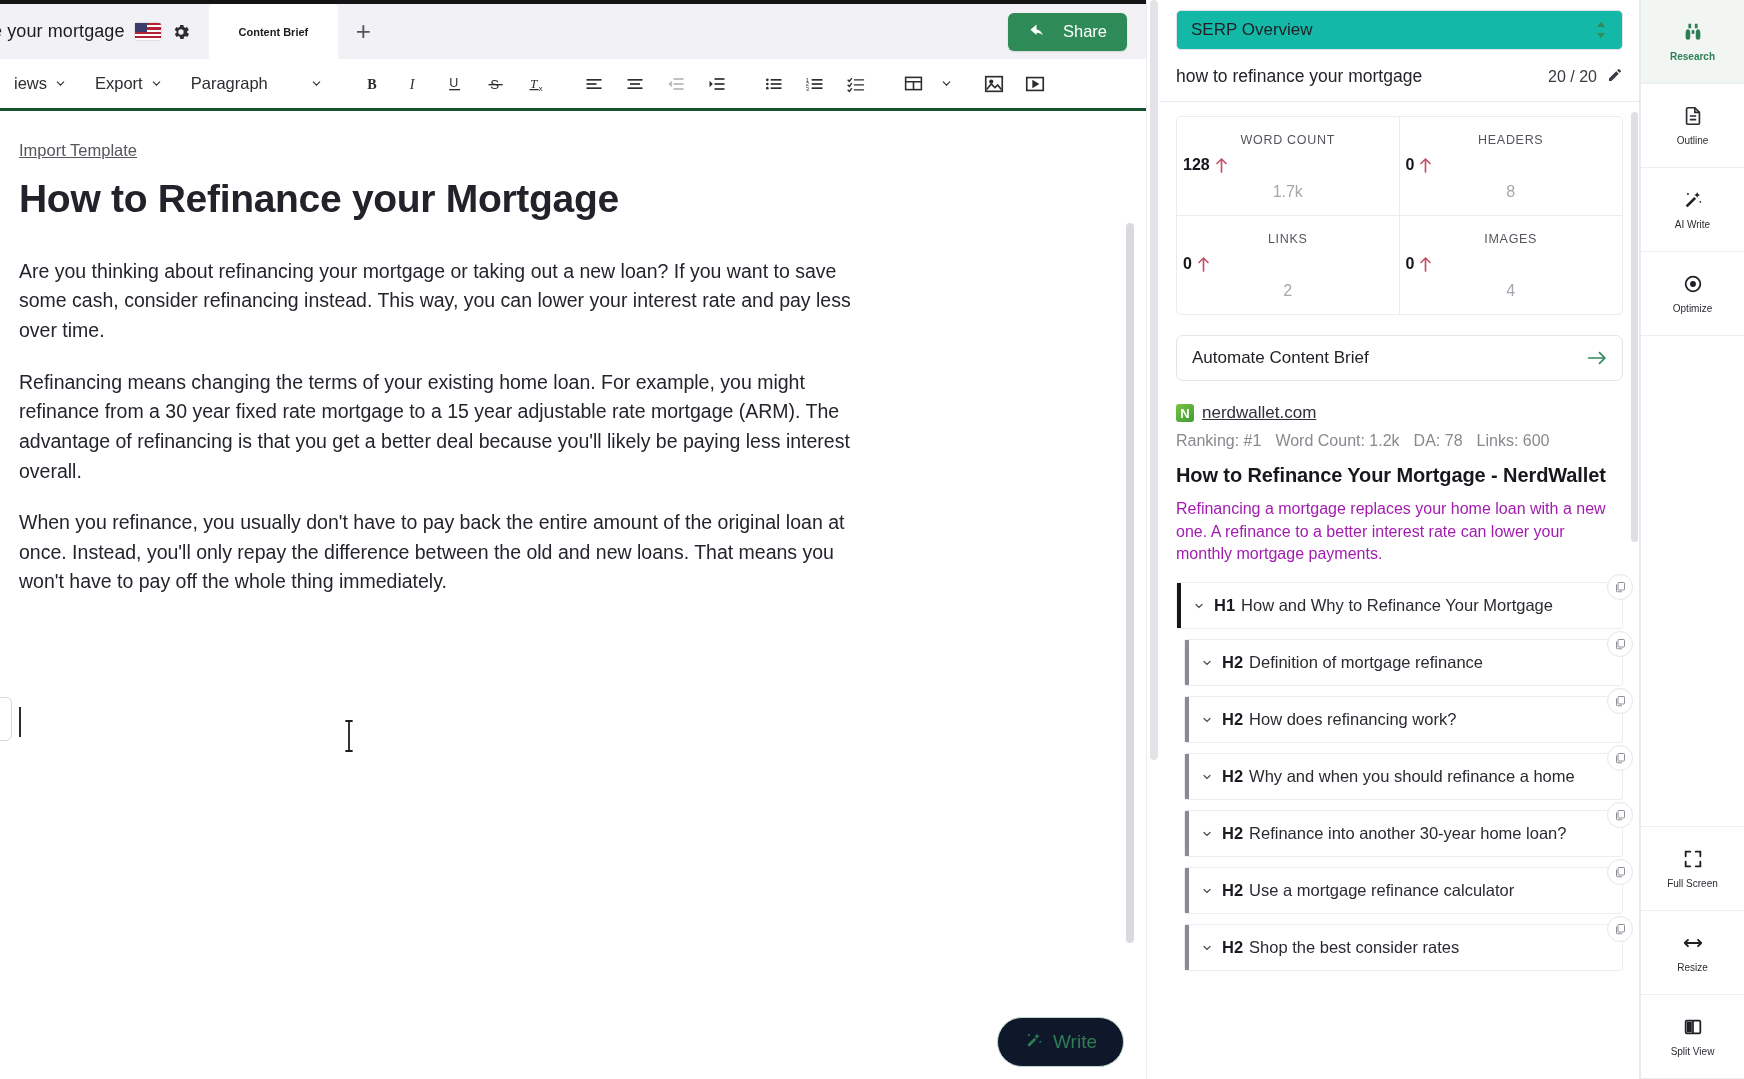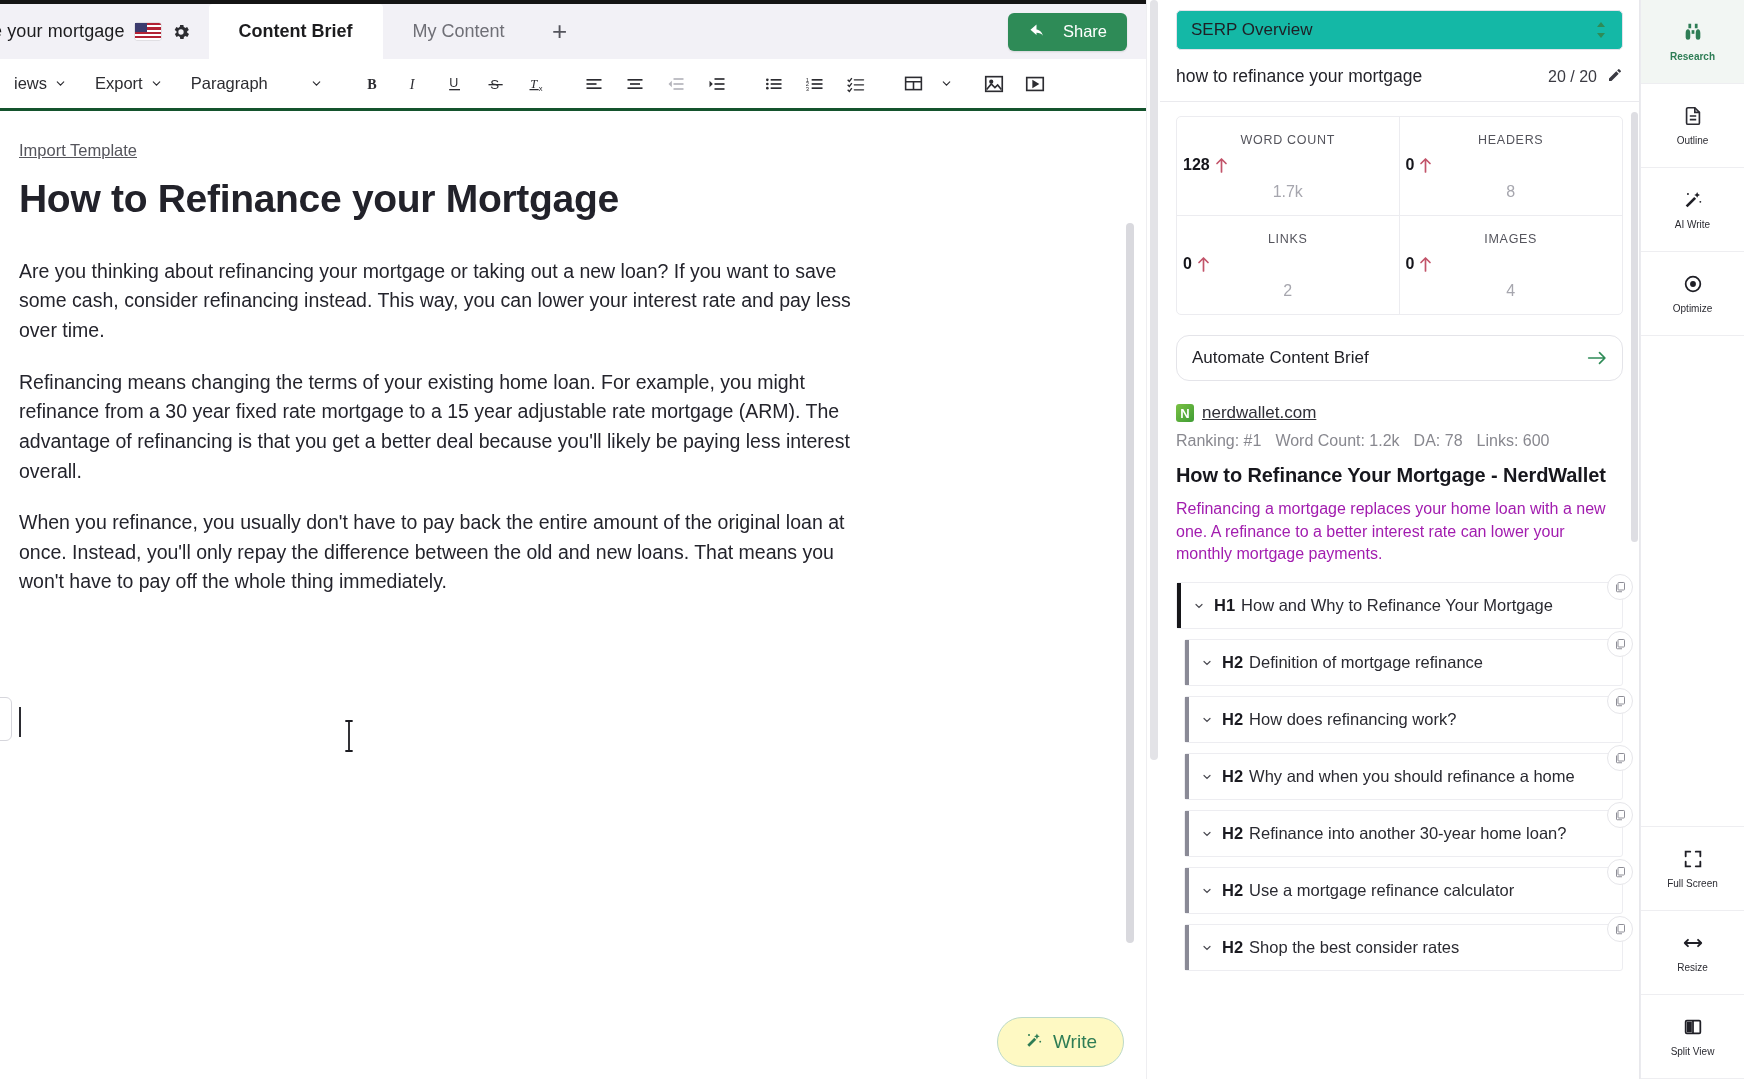--- a/index.html
+++ b/index.html
@@ -47,21 +47,21 @@
     position: relative; box-shadow: 0 0 0 .5px rgba(0,0,0,.15);
   }
   .flag-icon::before {
     content: ""; position: absolute; left: 0; top: 0;
     width: 12px; height: 9px; background: #3c3b6e;
   }
   .gear-icon { width: 20px; height: 20px; display: block; }
   .tab {
     display: flex; align-items: center; justify-content: center;
     padding: 16px 30px; height: 100%;
-    font-size: 18px; color: #6f6f76; cursor: pointer;
+    font-size: 11px; color: #6f6f76; cursor: pointer;
     white-space: nowrap;
   }
   .tab.active {
     background: #ffffff; color: #1c1c1e; font-weight: bold;
     border-top-left-radius: 4px; border-top-right-radius: 4px;
   }
   .tab-add {
     display: flex; align-items: center; justify-content: center;
     width: 50px; height: 100%; color: #54545c; font-size: 26px;
     cursor: pointer; font-weight: 300;
@@ -134,21 +134,21 @@
   .text-cursor {
     position: absolute; left: 341px; top: 607px;
     width: 16px; height: 36px;
   }
 
   
   .write-btn {
     position: absolute; right: 22px; bottom: 12px;
     display: flex; align-items: center; gap: 9px;
     height: 50px; padding: 12px 26px;
-    background: #fef9c3; color: #2e7d55;
+    background: #0f172a; color: #2e7d55;
     border: 1.6px solid #bcd9c9; border-radius: 26px;
     font-size: 19px; cursor: pointer; font-family: inherit;
   }
 
   
   .editor-scrollbar {
     position: absolute; right: 12px; top: 112px;
     width: 8px; bottom: 0;
     background: transparent;
   }
@@ -214,21 +214,21 @@
   .metric .value {
     font-size: 16px; font-weight: bold; color: #15151b;
     display: flex; align-items: center; justify-content: flex-start; gap: 5px;
   }
   .metric .arrow { width: 13px; height: 16px; }
   .metric .target { font-size: 16px; color: #a6a6ae; margin-top: 9px; }
 
   
   .automate {
     margin: 20px 16px 0 16px; height: 46px;
-    border: 1px solid #e4e4e9; border-radius: 13px;
+    border: 1px solid #e4e4e9; border-radius: 7px;
     display: flex; align-items: center; justify-content: space-between;
     padding: 0 15px; font-size: 17px; color: #1f1f25; cursor: pointer;
   }
   .arrow-right { width: 20px; height: 16px; }
 
   
   .result { padding: 22px 16px 0 16px; }
   .domain-row { display: flex; align-items: center; gap: 8px; }
   .nw-logo {
     width: 18px; height: 18px; border-radius: 3px; flex: none;
@@ -320,23 +320,20 @@
         <span>
           <svg class="gear-icon" viewBox="0 0 24 24" fill="#2c2c31">
             <path d="M19.4 13a7.6 7.6 0 0 0 0-2l2-1.5-2-3.4-2.4 1a7.6 7.6 0 0 0-1.7-1l-.4-2.6h-4l-.4 2.6c-.6.2-1.2.6-1.7 1l-2.4-1-2 3.4L6.6 11a7.6 7.6 0 0 0 0 2l-2 1.5 2 3.4 2.4-1c.5.4 1.1.8 1.7 1l.4 2.6h4l.4-2.6c.6-.2 1.2-.6 1.7-1l2.4 1 2-3.4-2-1.5zM12 15.2A3.2 3.2 0 1 1 12 8.8a3.2 3.2 0 0 1 0 6.4z"></path>
           </svg>
         </span>
       </div>
 
       <div class="tab active">
         <span>Content Brief</span>
       </div>
-      <div class="tab">
-        <span>My Content</span>
-      </div>
       <div class="tab-add">+</div>
 
       <div class="tabbar-spacer"></div>
 
       <button class="share-btn">
         <span>
           <svg width="17" height="17" viewBox="0 0 24 24" fill="#fff">
             <path d="M12 5V2L3.5 9.5 12 17v-3.1c4.1 0 7 1.3 9 4.1-.8-4-3.2-8-9-9z"></path>
           </svg>
         </span>

